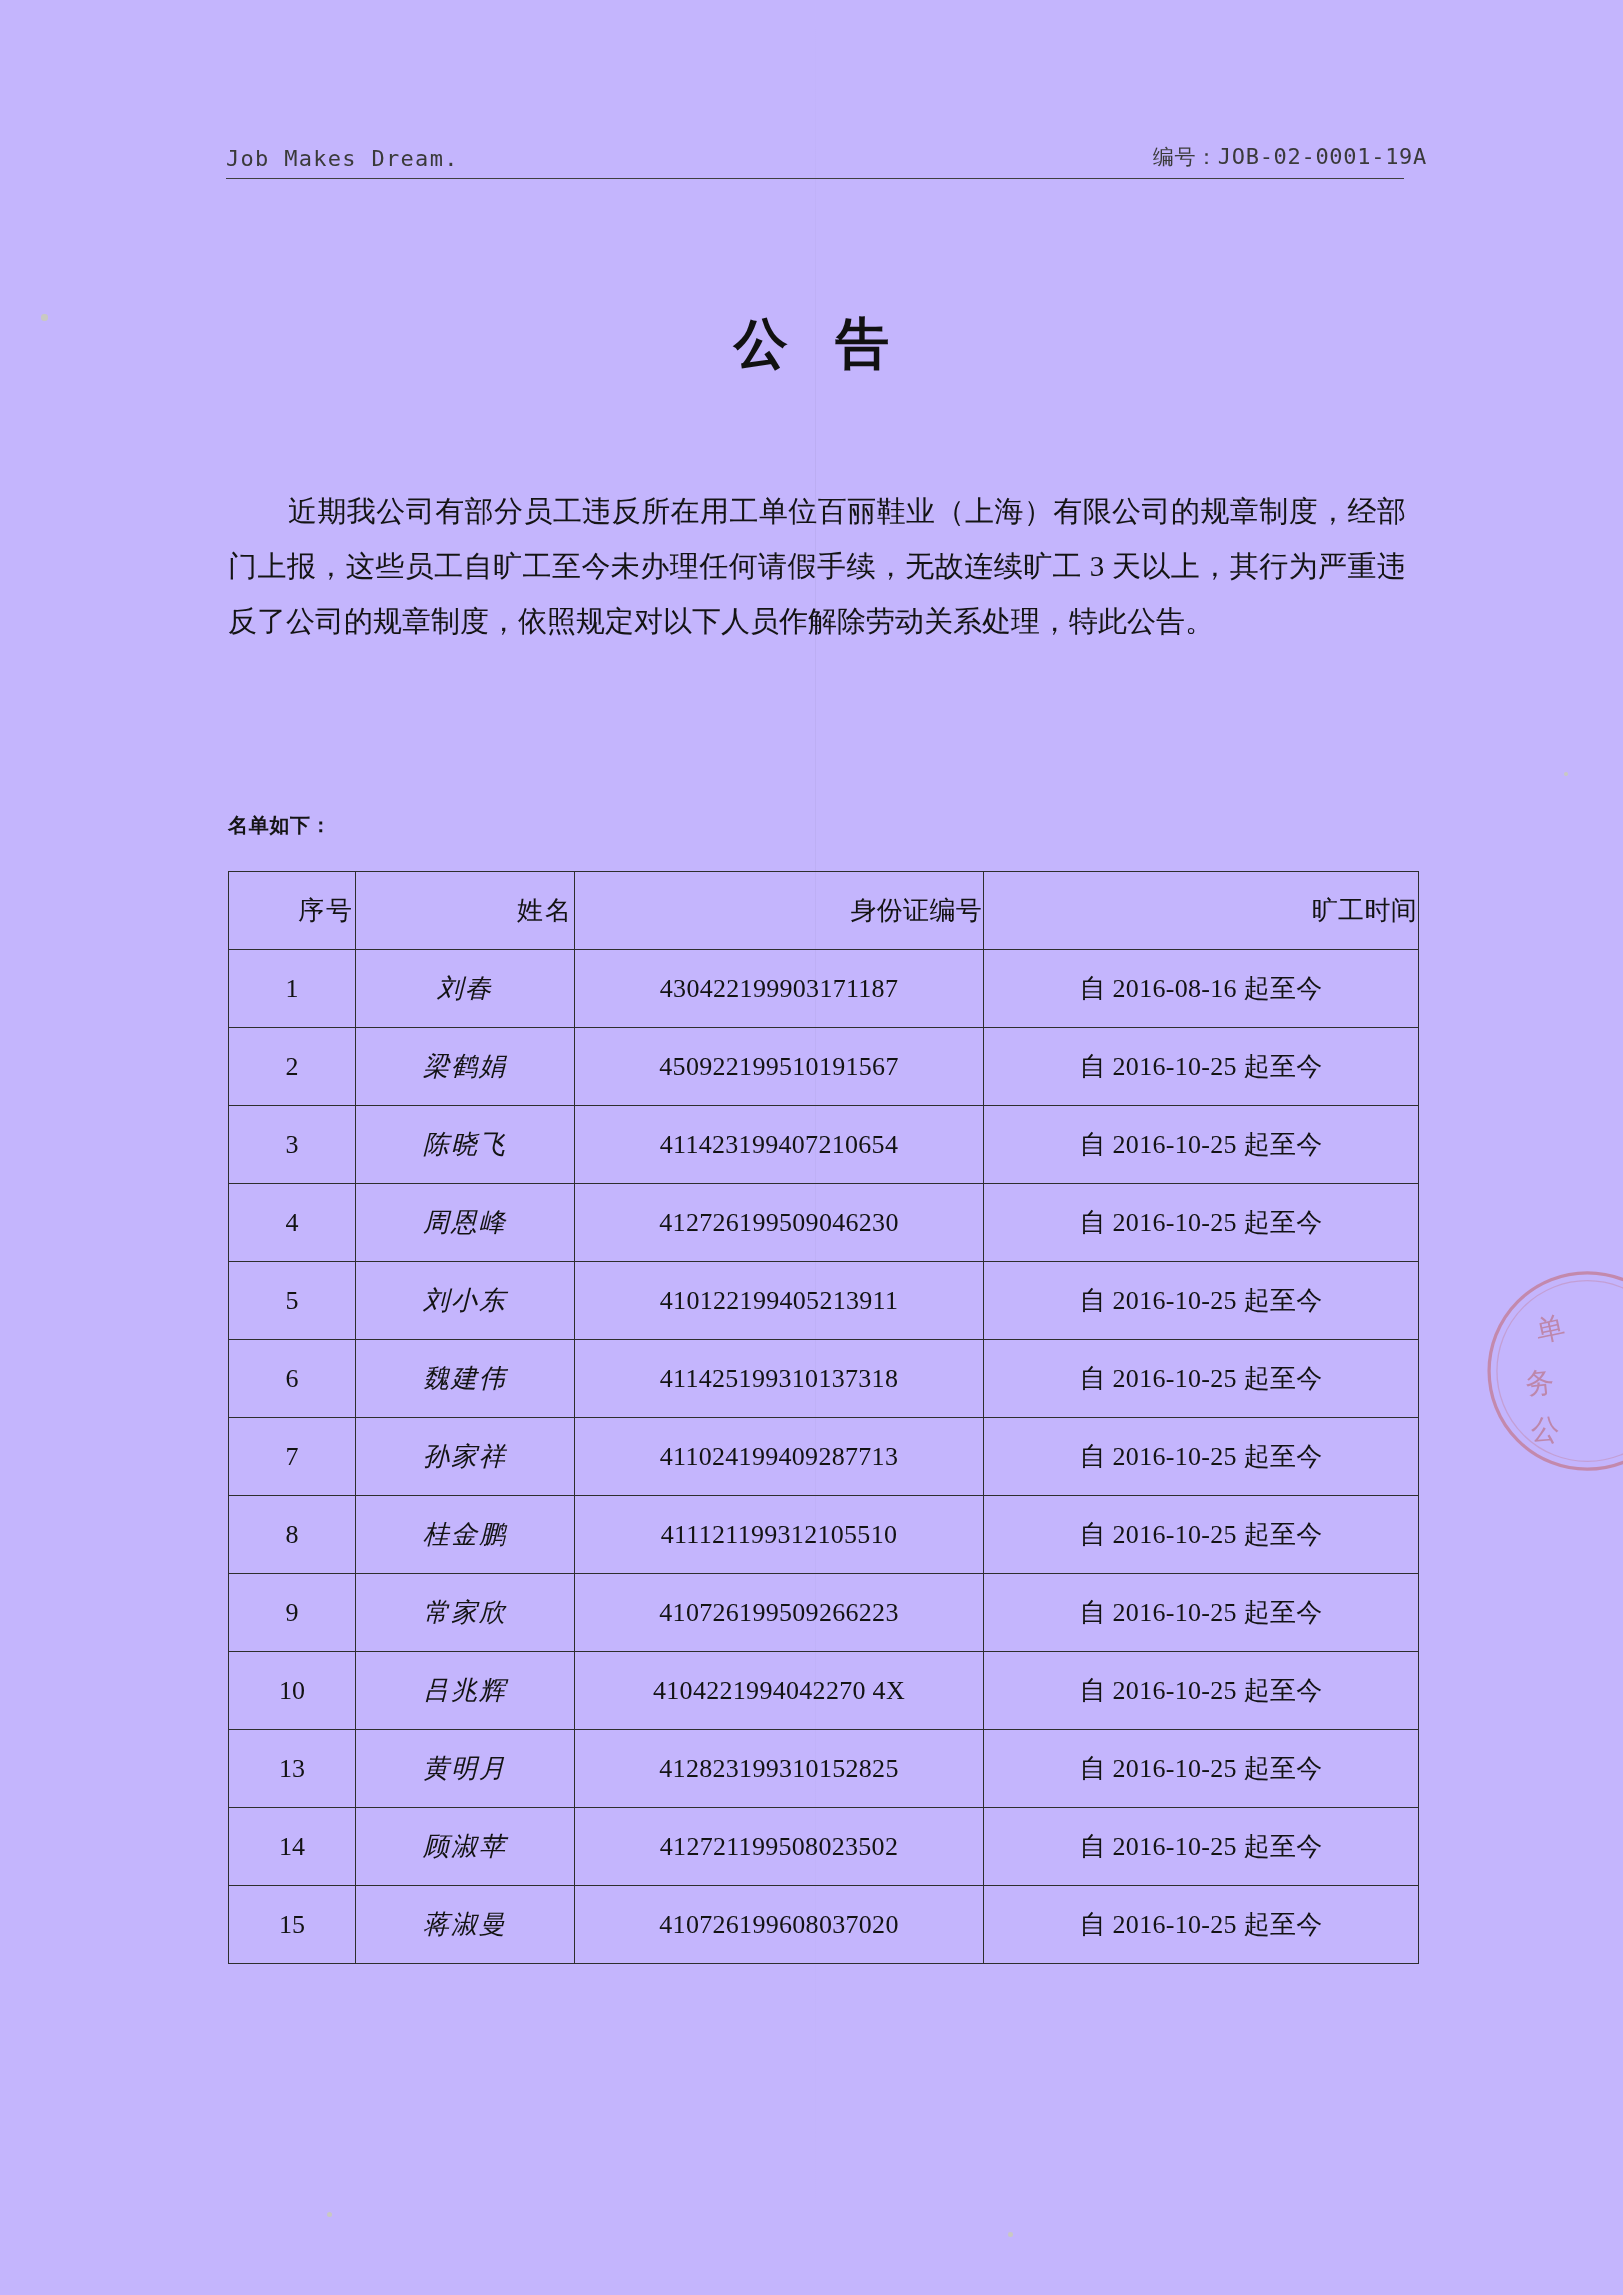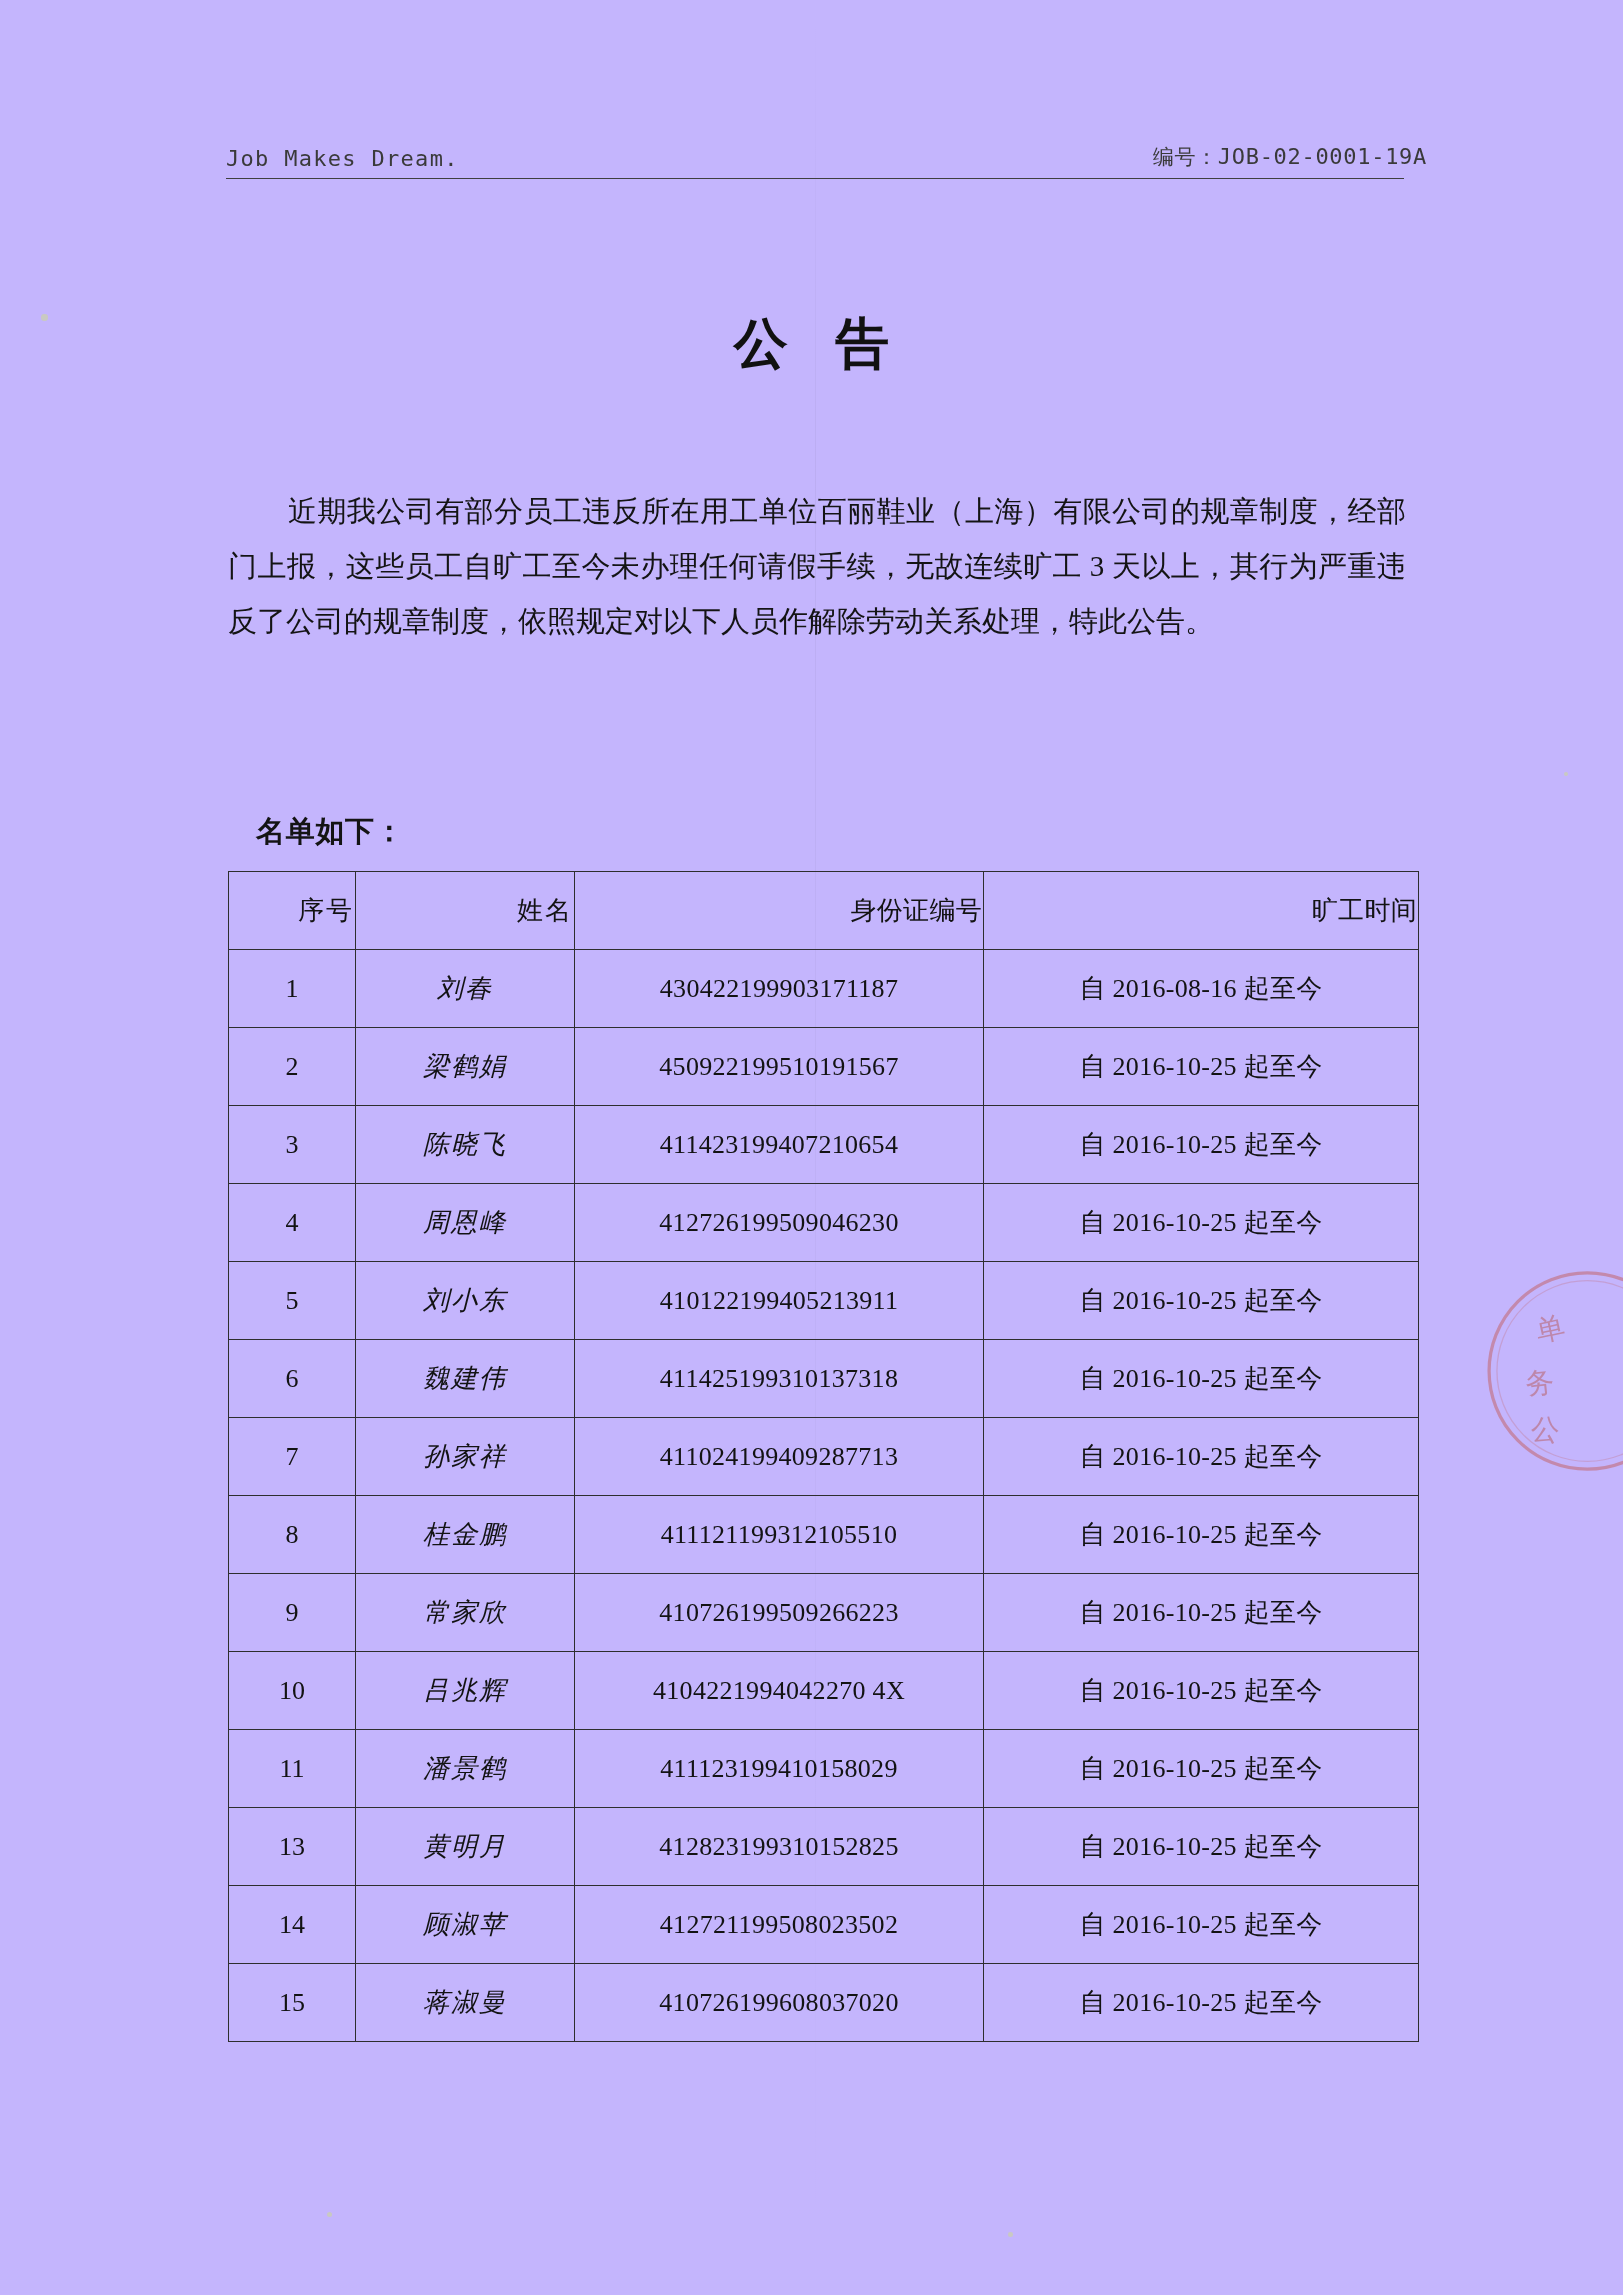--- a/index.html
+++ b/index.html
@@ -82,25 +82,24 @@
     text-align: justify;
     text-justify: inter-ideograph;
     color: #141414;
     text-indent: 60px;
   }
 
   .list-label {
     position: absolute;
     top: 812px;
     left: 228px;
-    font-size: 29px;
+    font-size: 20px;
     font-weight: bold;
     color: #141414;
     letter-spacing: 0.7px;
-    margin-left: 28px;
   }
 
   
   .table-wrap {
     position: absolute;
     top: 871px;
     left: 228px;
     width: 1178px;
   }
   table.roster {
@@ -239,26 +238,20 @@
         <tr>
           <td class="c-idx">9</td>
           <td class="c-name cell-name">常家欣</td>
           <td class="c-id">410726199509266223</td>
           <td class="c-date">自 2016-10-25 起至今</td>
         </tr>
         <tr>
           <td class="c-idx">10</td>
           <td class="c-name cell-name">吕兆辉</td>
           <td class="c-id">4104221994042270 4X</td>
-          <td class="c-date">自 2016-10-25 起至今</td>
-        </tr>
-        <tr>
-          <td class="c-idx">11</td>
-          <td class="c-name cell-name">潘景鹤</td>
-          <td class="c-id">411123199410158029</td>
           <td class="c-date">自 2016-10-25 起至今</td>
         </tr>
         <tr>
           <td class="c-idx">13</td>
           <td class="c-name cell-name">黄明月</td>
           <td class="c-id">412823199310152825</td>
           <td class="c-date">自 2016-10-25 起至今</td>
         </tr>
         <tr>
           <td class="c-idx">14</td>

